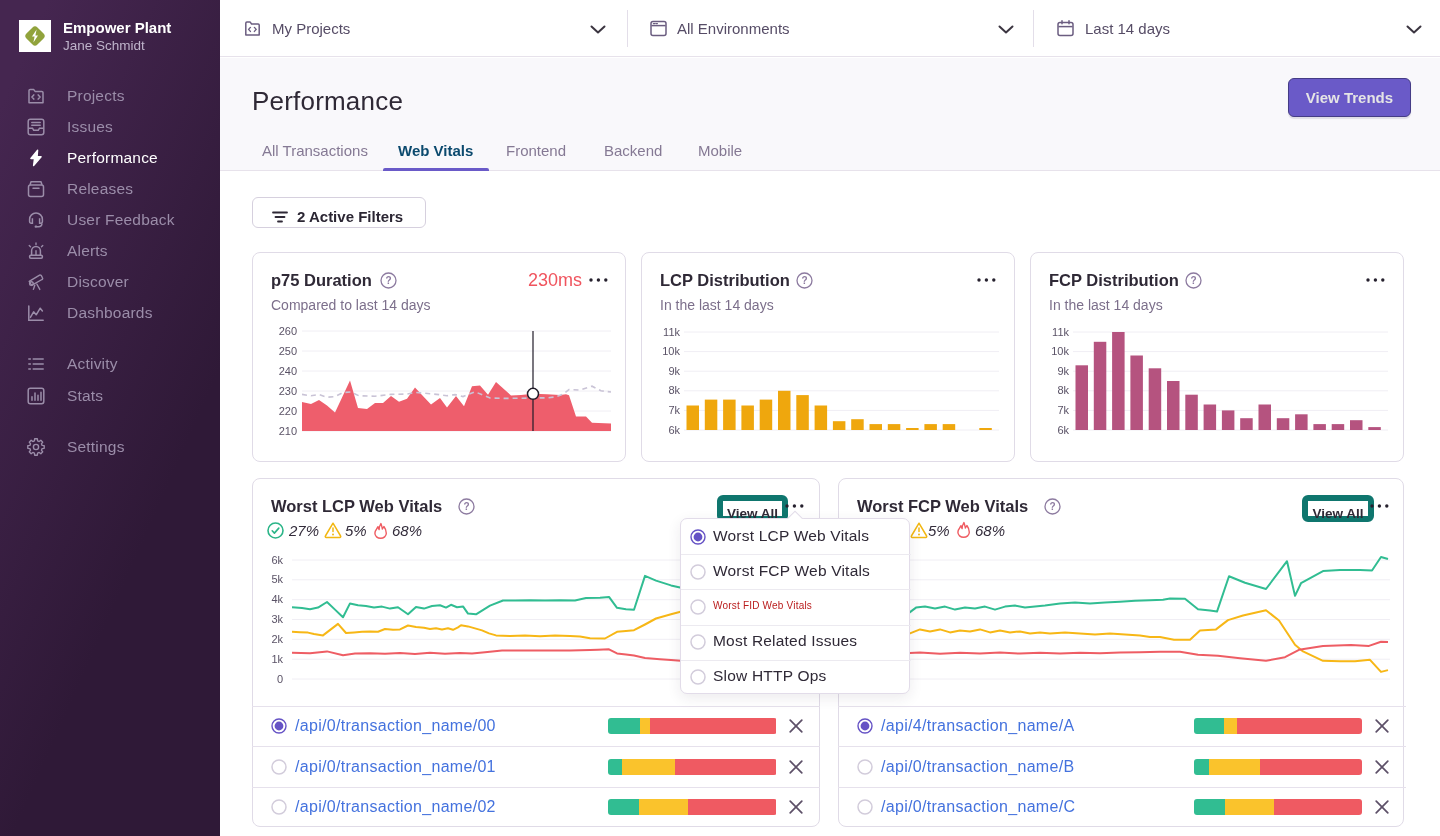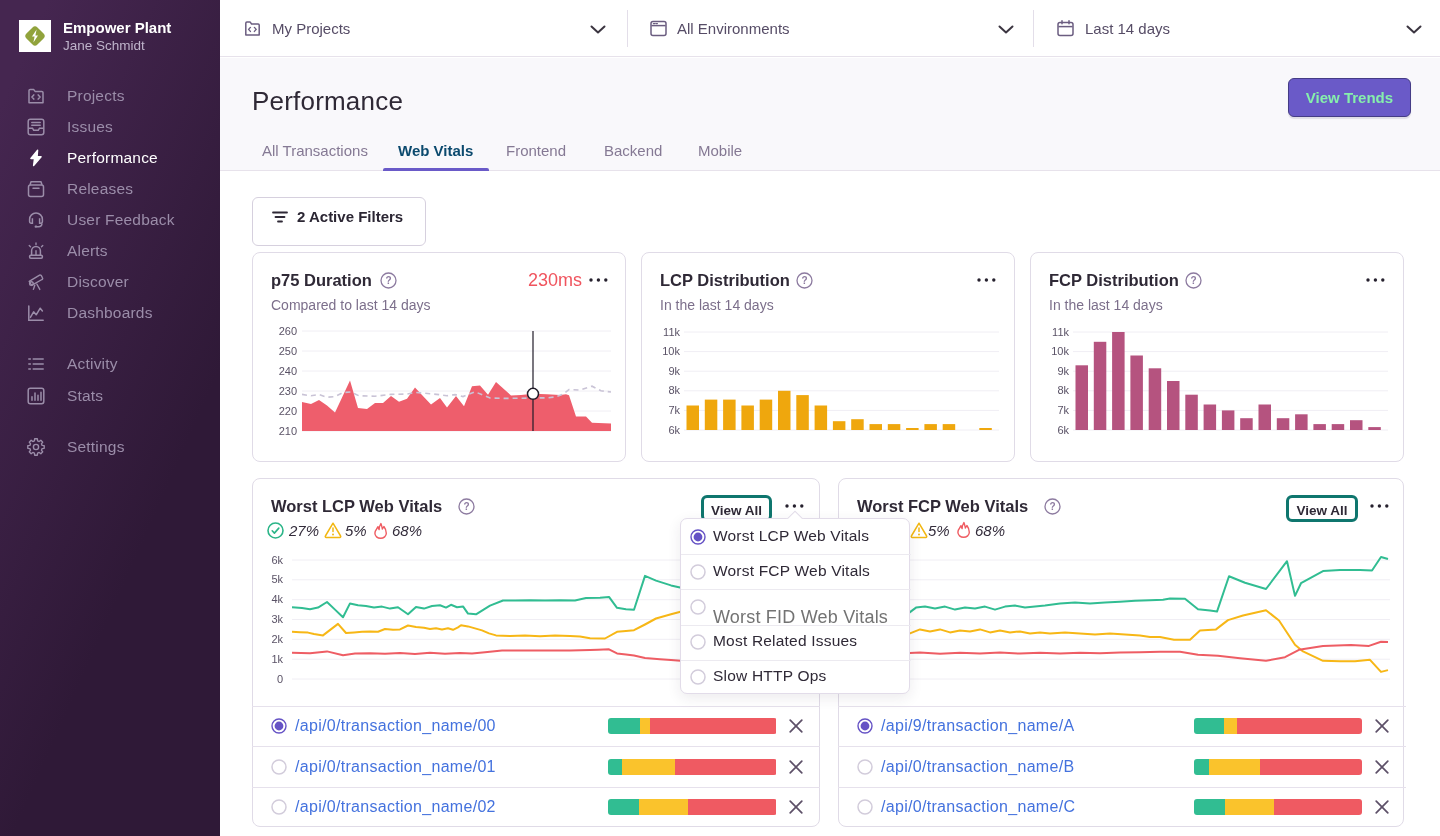--- a/index.html
+++ b/index.html
@@ -9,32 +9,32 @@
   background:linear-gradient(294deg, #2f1937 35%, #452650 92%); }
 .nav-item { position:absolute; left:27px; height:30px; display:flex; align-items:center; }
 .nav-ic { width:18px; height:18px; display:inline-block; }
 .nav-t { margin-left:22px; font-size:15.5px; color:#9b8da9; letter-spacing:.2px; }
 .nav-item.active .nav-t { color:#fff; }
 #topbar { position:absolute; left:220px; top:0; width:1220px; height:57px; background:#fff; border-bottom:1px solid #e7e2eb; }
 .tb-div { position:absolute; top:10px; width:1px; height:37px; background:#e3dee9; }
 .tb-txt { font-size:15px; color:#564c66; }
 #pagehead { position:absolute; left:220px; top:58px; width:1220px; height:113px; background:#f9f8fb; border-bottom:1px solid #e7e2eb; }
 h1 { position:absolute; left:32px; top:28px; font-size:26px; font-weight:400; color:#2f2936; letter-spacing:.2px; }
-#viewtrends { position:absolute; left:1068px; top:20px; width:123px; height:39px; background:#6a5ac8; border:1px solid #453c86; border-radius:6px; color:#86efac; font-size:15px; font-weight:bold; text-align:center; line-height:37px; box-shadow:0 2px 1px rgba(45,30,80,0.12); }
+#viewtrends { position:absolute; left:1068px; top:20px; width:123px; height:39px; background:#6a5ac8; border:1px solid #453c86; border-radius:6px; color:#e5e5e5; font-size:15px; font-weight:bold; text-align:center; line-height:37px; box-shadow:0 2px 1px rgba(45,30,80,0.12); }
 .tab { position:absolute; top:84px; font-size:15px; color:#857994; }
 .tab.active { color:#0c4a6e; font-weight:bold; }
 #tabline { position:absolute; left:163px; top:110px; width:106px; height:3px; background:#6a5ac8; border-radius:2px 2px 0 0; }
 #content { position:absolute; left:220px; top:171px; width:1220px; height:665px; background:#fff; }
 .card { position:absolute; background:#fff; border:1px solid #e0dbe7; border-radius:8px; }
 .ctitle { position:absolute; font-size:16.5px; font-weight:600; color:#2f2936; }
 .csub { position:absolute; font-size:14px; color:#7c6f8b; }
 .qi { position:absolute; }
 .cdots { position:absolute; }
 .lnk { position:absolute; font-size:16px; letter-spacing:.3px; color:#4472de; }
-.viewall { position:absolute; width:72px; height:27px; border:3px solid #0f766e; border-radius:6px; background:#fff; font-size:13.5px; font-weight:bold; color:#2f2936; text-align:center; line-height:25px; }
+.viewall { position:absolute; width:72px; height:27px; border:6px solid #0f766e; border-radius:6px; background:#fff; font-size:13.5px; font-weight:bold; color:#2f2936; text-align:center; line-height:25px;margin-left:16px; }
 .pct { position:absolute; font-size:15px; color:#332c3b;font-style:italic; }
 </style></head>
 <body>
 <div id="page">
 
 <div id="sidebar">
   <div style="position:absolute;left:19px;top:20px;width:32px;height:32px">
         <svg width="32" height="32" viewBox="0 0 32 32" fill="none" class="">
           <rect width="32" height="32" fill="#ffffff"></rect>
           <rect x="8.2" y="8.2" width="15.6" height="15.6" rx="3.5" fill="#91a33c" transform="rotate(45 16 16)"></rect>
@@ -199,21 +199,21 @@
   <div class="tab" style="left:42px">All Transactions</div>
   <div class="tab active" style="left:178px">Web Vitals</div>
   <div class="tab" style="left:286px">Frontend</div>
   <div class="tab" style="left:384px">Backend</div>
   <div class="tab" style="left:478px">Mobile</div>
   <div id="tabline"></div>
 </div>
 
 <div id="content"></div>
 
-<div style="position:absolute;left:252px;top:197px;width:174px;height:49px;border:1px solid #d6d0de;border-radius:6px;background:#fff">
+<div style="position:absolute;left:252px;top:197px;width:174px;height:31px;border:1px solid #d6d0de;border-radius:6px;background:#fff">
   <div style="position:absolute;left:17px;top:9px">
         <svg width="20" height="20" viewBox="0 0 20 20" fill="none" class="">
           <path d="M3 5.5 h14 M5.5 10 h9 M8 14.5 h4" stroke="#2f2936" stroke-width="1.8" stroke-linecap="round"></path>
         </svg>
       </div>
   <div style="position:absolute;left:44px;top:10px;font-size:15px;font-weight:bold;color:#2b2633">2 Active Filters</div>
 </div>
 
 <div class="card" style="left:252px;top:252px;width:374px;height:210px"></div>
 <div class="card" style="left:641px;top:252px;width:374px;height:210px"></div>
@@ -506,21 +506,21 @@
     </div>
     <div style="position:absolute;left:252px;top:705.5px;width:568px;height:1px;background:#e6e1ec"></div>
     <div style="position:absolute;left:252px;top:746px;width:568px;height:1px;background:#e6e1ec"></div>
     <div style="position:absolute;left:252px;top:786.5px;width:568px;height:1px;background:#e6e1ec"></div>
 <div style="position:absolute;left:857px;top:718.3px">
       <svg width="16" height="16" viewBox="0 0 16 16" fill="none" class="">
         <circle cx="8.0" cy="8.0" r="7.0" stroke="#6552c5" stroke-width="1.4" fill="#fff"></circle>
         <circle cx="8.0" cy="8.0" r="4.4" fill="#6552c5"></circle>
       </svg>
     </div>
-    <div class="lnk" style="left:881px;top:717.3px">/api/9/transaction_name/A</div>
+    <div class="lnk" style="left:881px;top:717.3px">/api/4/transaction_name/A</div>
     <div style="position:absolute;left:1194px;top:718.3px;width:168.0px;height:16px;border-radius:3px;overflow:hidden;font-size:0"><div style="display:inline-block;width:30.0px;height:16px;background:#31bd92"></div><div style="display:inline-block;width:13.0px;height:16px;background:#fac32c"></div><div style="display:inline-block;width:125.0px;height:16px;background:#ef5a62"></div></div>
     <div style="position:absolute;left:1375px;top:719.3px">
       <svg width="14" height="14" viewBox="0 0 14 14" fill="none" class="">
         <path d="M1.2 1.2 L12.8 12.8 M12.8 1.2 L1.2 12.8" stroke="#5d5068" stroke-width="1.7" stroke-linecap="round"></path>
       </svg>
     </div>
     <div style="position:absolute;left:857px;top:758.8px">
       <svg width="16" height="16" viewBox="0 0 16 16" fill="none" class="">
         <circle cx="8.0" cy="8.0" r="7.0" stroke="#d2ccdb" stroke-width="1.5" fill="#fff"></circle>
       </svg>
@@ -562,21 +562,21 @@
           <circle cx="8.0" cy="8.0" r="7.0" stroke="#d2ccdb" stroke-width="1.5" fill="#fff"></circle>
         </svg>
       </div>
       <div style="position:absolute;left:32px;top:42.8px;font-size:15.5px;letter-spacing:.2px;color:#2f2936">Worst FCP Web Vitals</div>
       <div style="position:absolute;left:0;top:70.4px;width:230px;height:1px;background:#eceaf0"></div>
       <div style="position:absolute;left:9px;top:80.0px">
         <svg width="16" height="16" viewBox="0 0 16 16" fill="none" class="">
           <circle cx="8.0" cy="8.0" r="7.0" stroke="#d2ccdb" stroke-width="1.5" fill="#fff"></circle>
         </svg>
       </div>
-      <div style="position:absolute;left:32px;top:88px;font-size:18px;letter-spacing:.2px;color:#737373">Worst FID Web Vitals</div>
+      <div style="position:absolute;left:32px;top:81px;font-size:10px;letter-spacing:.2px;color:#b91c1c">Worst FID Web Vitals</div>
       <div style="position:absolute;left:0;top:105.6px;width:230px;height:1px;background:#eceaf0"></div>
       <div style="position:absolute;left:9px;top:115.2px">
         <svg width="16" height="16" viewBox="0 0 16 16" fill="none" class="">
           <circle cx="8.0" cy="8.0" r="7.0" stroke="#d2ccdb" stroke-width="1.5" fill="#fff"></circle>
         </svg>
       </div>
       <div style="position:absolute;left:32px;top:113.2px;font-size:15.5px;letter-spacing:.2px;color:#2f2936">Most Related Issues</div>
       <div style="position:absolute;left:0;top:140.8px;width:230px;height:1px;background:#eceaf0"></div>
       <div style="position:absolute;left:9px;top:150.4px">
         <svg width="16" height="16" viewBox="0 0 16 16" fill="none" class="">

